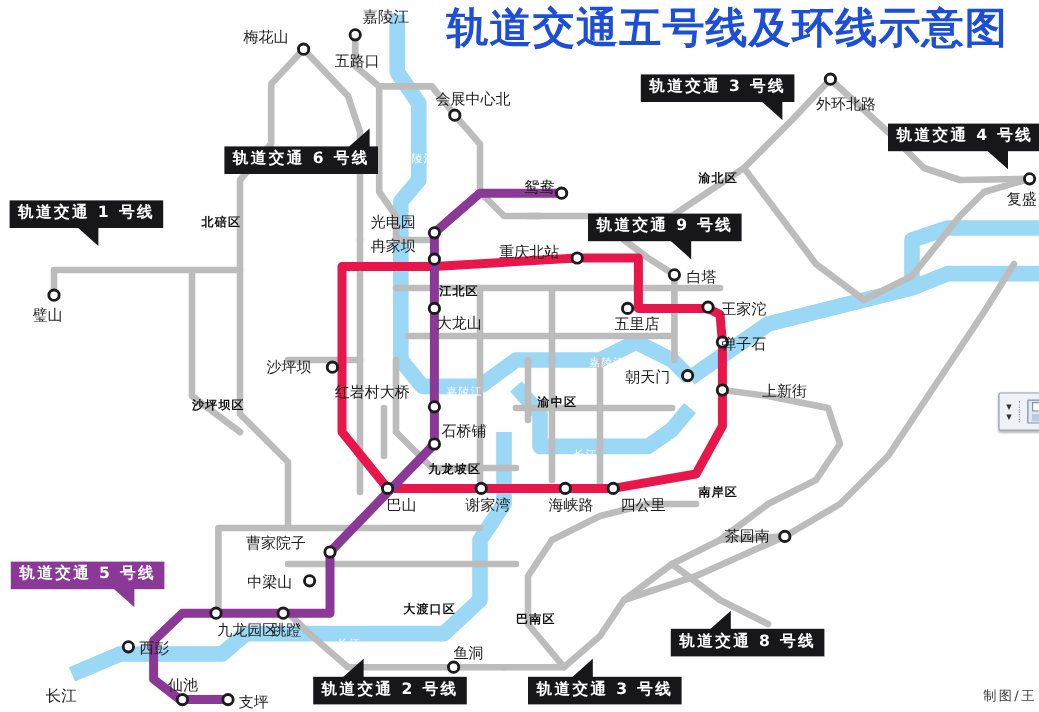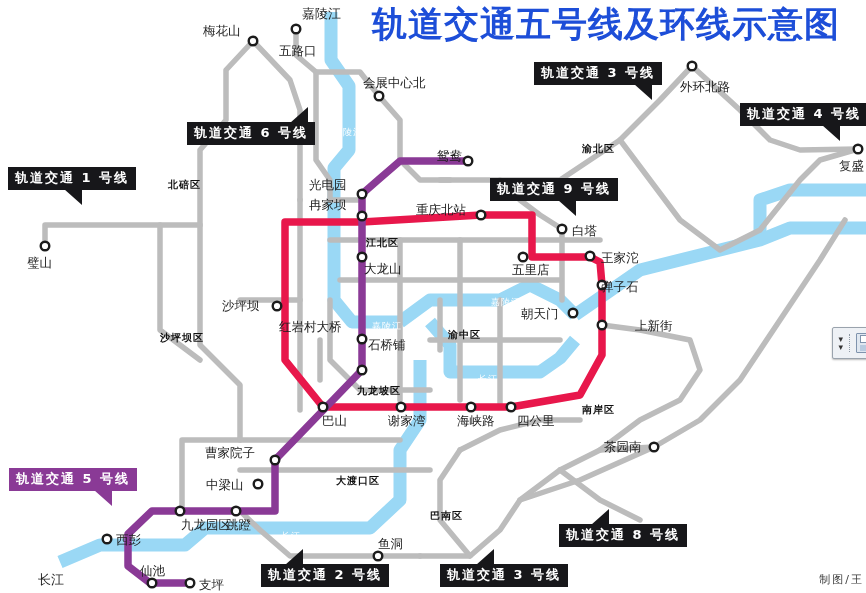--- a/index.html
+++ b/index.html
@@ -301,21 +301,21 @@
   </div>
 
   <div id="district-layer">
       <div class="district" style="left: 168px; top: 178px;">北碚区</div>
       <div class="district" style="left: 160px; top: 331px;">沙坪坝区</div>
       <div class="district" style="left: 366px; top: 236px;">江北区</div>
       <div class="district" style="left: 582px; top: 142px;">渝北区</div>
       <div class="district" style="left: 448px; top: 328px;">渝中区</div>
       <div class="district" style="left: 357px; top: 384px;">九龙坡区</div>
       <div class="district" style="left: 582px; top: 403px;">南岸区</div>
-      <div class="district" style="left: 336px; top: 474px; font-family: Liberation Serif, serif;">大渡口区</div>
+      <div class="district" style="left: 336px; top: 501px; font-family: Liberation Serif, serif;">大渡口区</div>
       <div class="district" style="left: 430px; top: 509px;">巴南区</div>
     </div>
 
   <div id="station-layer">
       <div class="stname" style="left: 203px; top: 24px;">梅花山</div>
       <div class="stname" style="left: 279px; top: 44px;">五路口</div>
       <div class="stname" style="left: 363px; top: 76px;">会展中心北</div>
       <div class="stname" style="left: 680px; top: 80px;">外环北路</div>
       <div class="stname" style="left: 839px; top: 159px;">复盛</div>
       <div class="stname" style="left: 437px; top: 149px;">鸳鸯</div>
@@ -324,21 +324,21 @@
       <div class="stname" style="left: 416px; top: 203px;">重庆北站</div>
       <div class="stname" style="left: 572px; top: 224px;">白塔</div>
       <div class="stname" style="left: 364px; top: 262px;">大龙山</div>
       <div class="stname" style="left: 512px; top: 263px;">五里店</div>
       <div class="stname" style="left: 601px; top: 251px;">王家沱</div>
       <div class="stname" style="left: 601px; top: 280px; text-align: right;">弹子石</div>
       <div class="stname" style="left: 521px; top: 307px;">朝天门</div>
       <div class="stname" style="left: 611px; top: 319px; margin-left: 24px;">上新街</div>
       <div class="stname" style="left: 222px; top: 299px;">沙坪坝</div>
       <div class="stname" style="left: 279px; top: 320px;">红岩村大桥</div>
-      <div class="stname" style="left: 368px; top: 338px;">石桥铺</div>
+      <div class="stname" style="left: 368px; top: 352px;">石桥铺</div>
       <div class="stname" style="left: 322px; top: 414px;">巴山</div>
       <div class="stname" style="left: 388px; top: 414px;">谢家湾</div>
       <div class="stname" style="left: 457px; top: 414px;">海峡路</div>
       <div class="stname" style="left: 517px; top: 414px;">四公里</div>
       <div class="stname" style="left: 604px; top: 440px;">茶园南</div>
       <div class="stname" style="left: 205px; top: 446px;">曹家院子</div>
       <div class="stname" style="left: 206px; top: 478px;">中梁山</div>
       <div class="stname" style="left: 149px; top: 518px; margin-left: 32px;">九龙园区</div>
       <div class="stname" style="left: 226px; top: 518px;">跳蹬</div>
       <div class="stname" style="left: 116px; top: 533px;">西彭</div>

